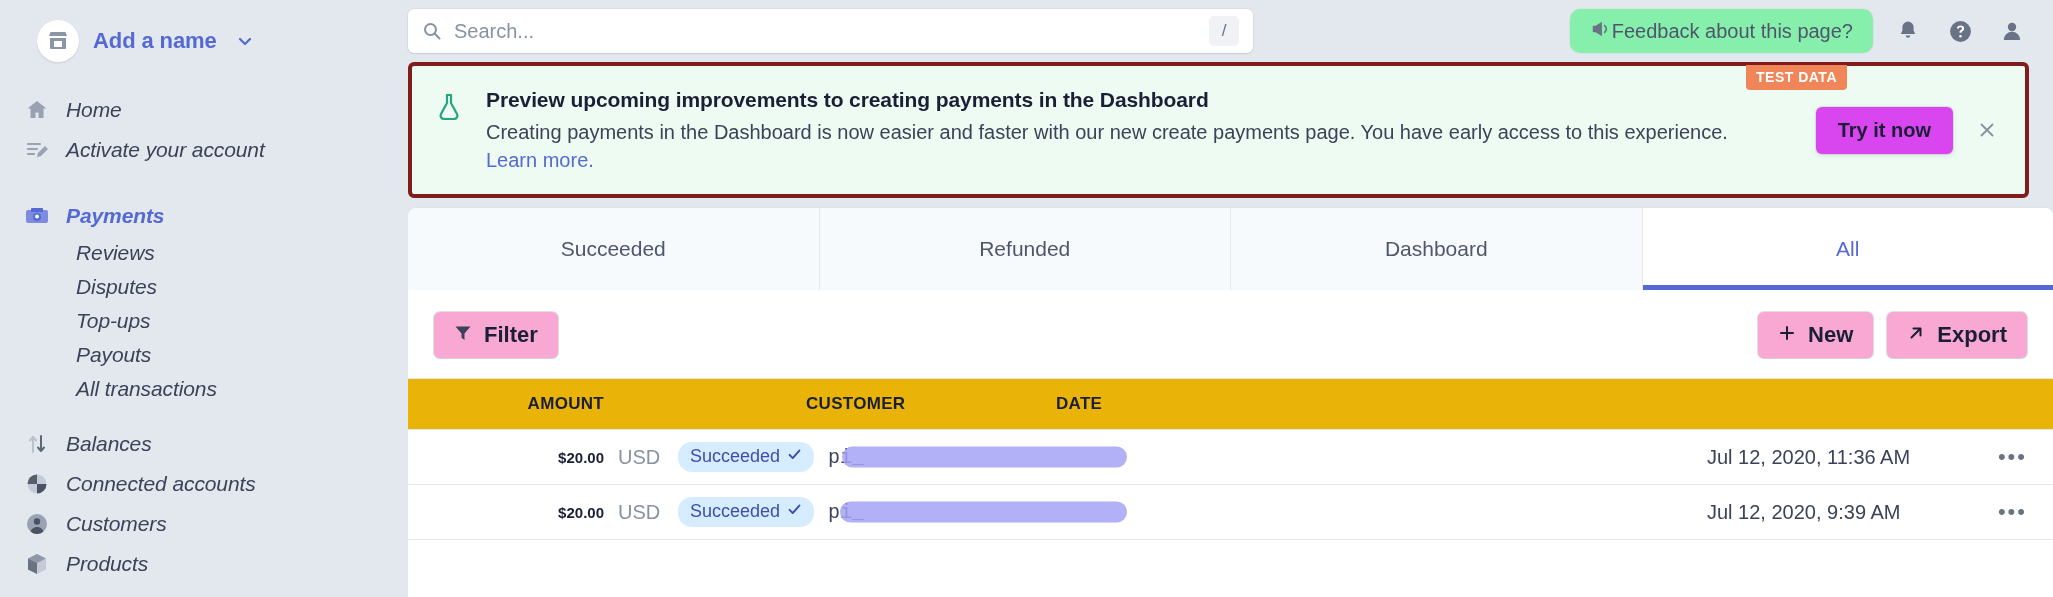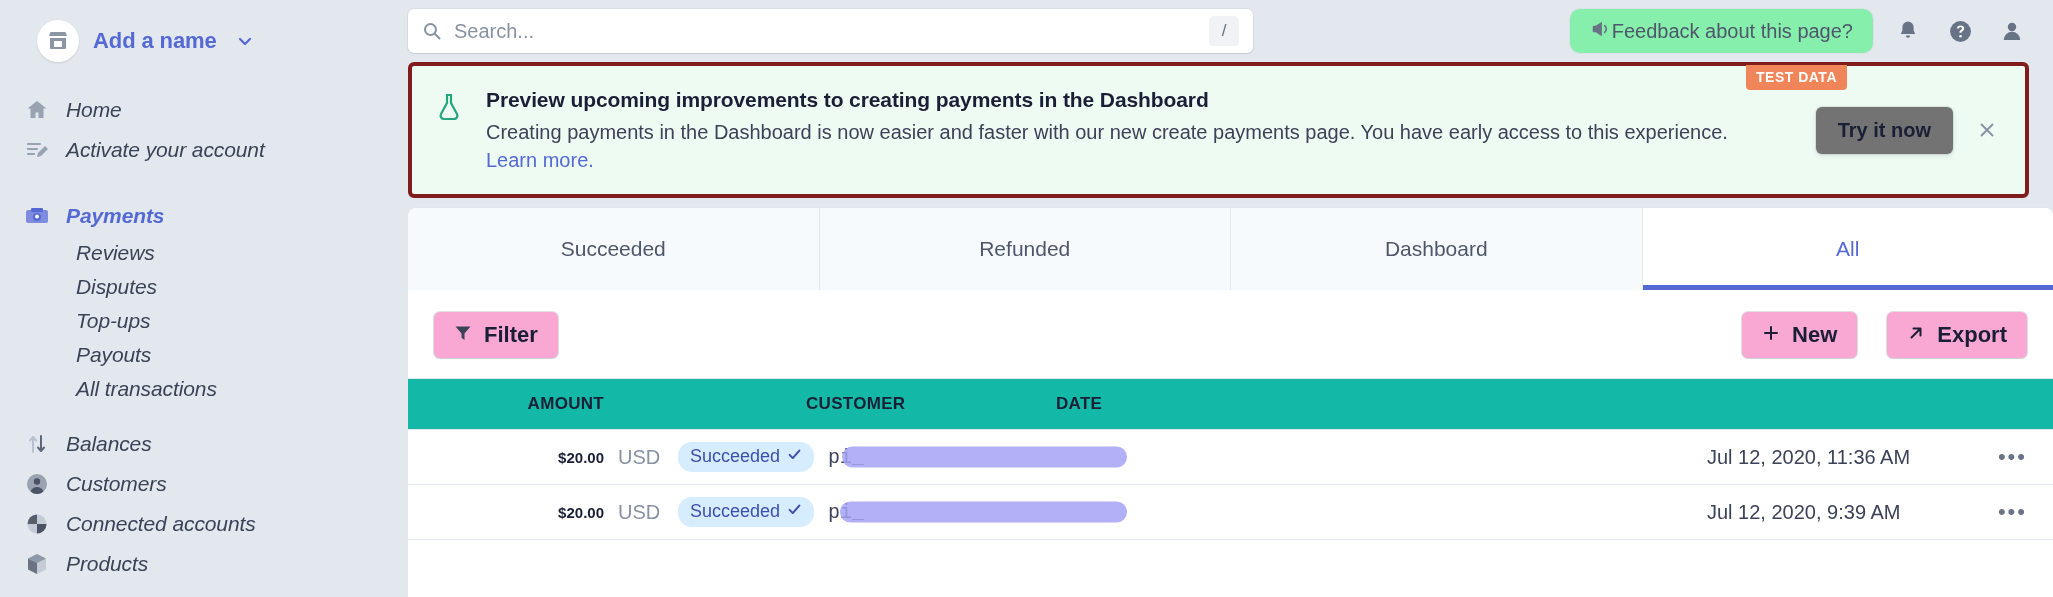--- a/index.html
+++ b/index.html
@@ -137,21 +137,21 @@
     font-size: 21px; font-weight: 700; color: #1a1f36;
     margin-bottom: 6px; letter-spacing: -.1px;
   }
   .banner-desc { font-size: 20px; color: #3c4257; line-height: 1.45; }
   .banner-link {
     font-size: 20px; color: #5469d4; cursor: pointer;
     display: inline-block; margin-top: 2px;
   }
   .banner-actions { display: flex; align-items: center; gap: 18px; align-self: center; }
   .try-btn {
-    background: #737373; border-radius: 6px;
+    background: #d946ef; border-radius: 6px;
     padding: 12px 22px;
     font-size: 20px; font-weight: 700; color: #1a1f36;
     cursor: pointer;
     box-shadow: 0 2px 5px rgba(60,66,87,.12), 0 0 0 1px rgba(60,66,87,.1);
   }
   .close-btn {
     width: 32px; height: 32px; cursor: pointer;
     display: flex; align-items: center; justify-content: center;
     color: #8792a2; font-size: 26px; line-height: 1;
   }
@@ -200,25 +200,25 @@
   .btn {
     display: flex; align-items: center; gap: 12px;
     background: #f9a8d4;
     border-radius: 6px;
     padding: 10px 20px;
     font-size: 22px; font-weight: 700; color: #1a1f36;
     cursor: pointer;
     box-shadow: 0 1px 1px rgba(60,66,87,.11), 0 0 0 1px rgba(60,66,87,.16);
   }
   .toolbar-spacer { flex: 1 1 auto; }
-  .toolbar-right { display: flex; gap: 30px; text-align: center; }
+  .toolbar-right { display: flex; gap: 14px; text-align: center; }
 
   .thead {
     display: flex; align-items: center;
-    background: #14b8a6;
+    background: #eab308;
     border-top: 1px solid #e3e8ee;
     border-bottom: 1px solid #e3e8ee;
     height: 52px;
     padding: 0 26px;
   }
   .th {
     font-size: 17px; font-weight: 700;
     color: #1a1f36; letter-spacing: .3px;
   }
   .col-amount { width: 170px; text-align: right; flex: 0 0 170px; }
@@ -343,37 +343,37 @@
               <path d="M8 20V5M8 5L5 8.5M8 5l3 3.5" opacity=".55"></path>
               <path d="M16 4v15m0 0l3-3.5M16 19l-3-3.5" stroke="#5e6777"></path>
             </svg>
           </span>
           <span class="nav-label">Balances</span>
         </div>
 
         <div class="nav-item">
           <span class="nav-icon">
             <svg width="24" height="24" viewBox="0 0 24 24">
+              <circle cx="12" cy="12" r="9.5" fill="#c4cbd6"></circle>
+              <path d="M12 2.5A9.5 9.5 0 0112 21.5V12h9.5A9.5 9.5 0 0012 2.5z" fill="#4a5263"></path>
+              <path d="M12 12V2.5A9.5 9.5 0 002.5 12H12z" fill="#4a5263" opacity=".9"></path>
+            </svg>
+          </span>
+          <span class="nav-label">Connected accounts</span>
+        </div>
+
+        <div class="nav-item">
+          <span class="nav-icon">
+            <svg width="24" height="24" viewBox="0 0 24 24">
               <circle cx="12" cy="12" r="10" fill="#9aa3b2"></circle>
               <circle cx="12" cy="9.5" r="3.2" fill="#4a5263"></circle>
               <path d="M5.6 19.4a6.8 6.8 0 0112.8 0A9.9 9.9 0 0112 22a9.9 9.9 0 01-6.4-2.6z" fill="#4a5263"></path>
             </svg>
           </span>
           <span class="nav-label">Customers</span>
-        </div>
-
-        <div class="nav-item">
-          <span class="nav-icon">
-            <svg width="24" height="24" viewBox="0 0 24 24">
-              <circle cx="12" cy="12" r="9.5" fill="#c4cbd6"></circle>
-              <path d="M12 2.5A9.5 9.5 0 0112 21.5V12h9.5A9.5 9.5 0 0012 2.5z" fill="#4a5263"></path>
-              <path d="M12 12V2.5A9.5 9.5 0 002.5 12H12z" fill="#4a5263" opacity=".9"></path>
-            </svg>
-          </span>
-          <span class="nav-label">Connected accounts</span>
         </div>
 
         <div class="nav-item">
           <span class="nav-icon">
             <svg width="24" height="24" viewBox="0 0 24 24">
               <path d="M12 2l9 4.5v11L12 22l-9-4.5v-11L12 2z" fill="#c4cbd6"></path>
               <path d="M12 2l9 4.5L12 11 3 6.5 12 2z" fill="#8f98a8"></path>
               <path d="M12 11v11l-9-4.5v-11L12 11z" fill="#6b7383"></path>
             </svg>
           </span>

